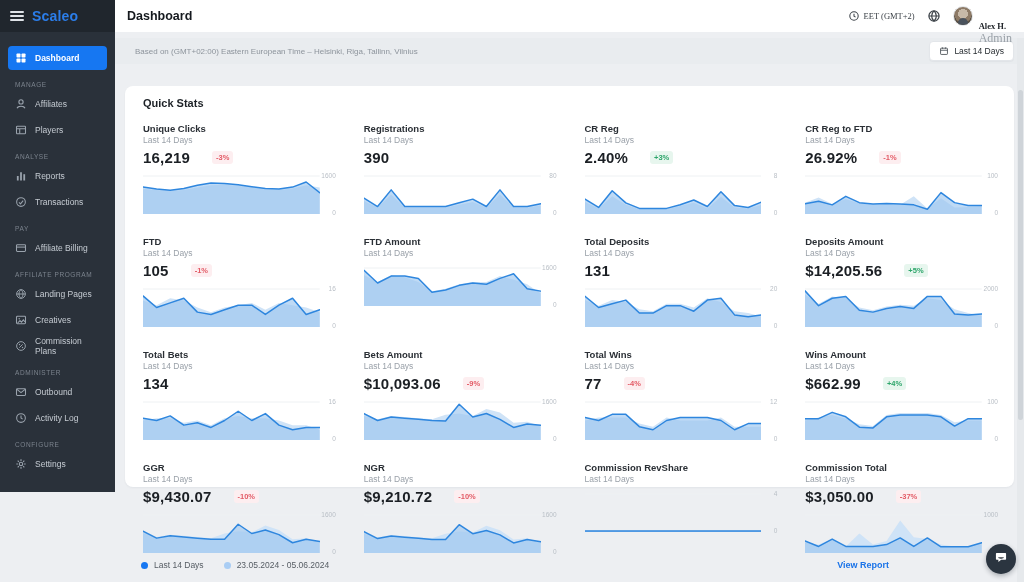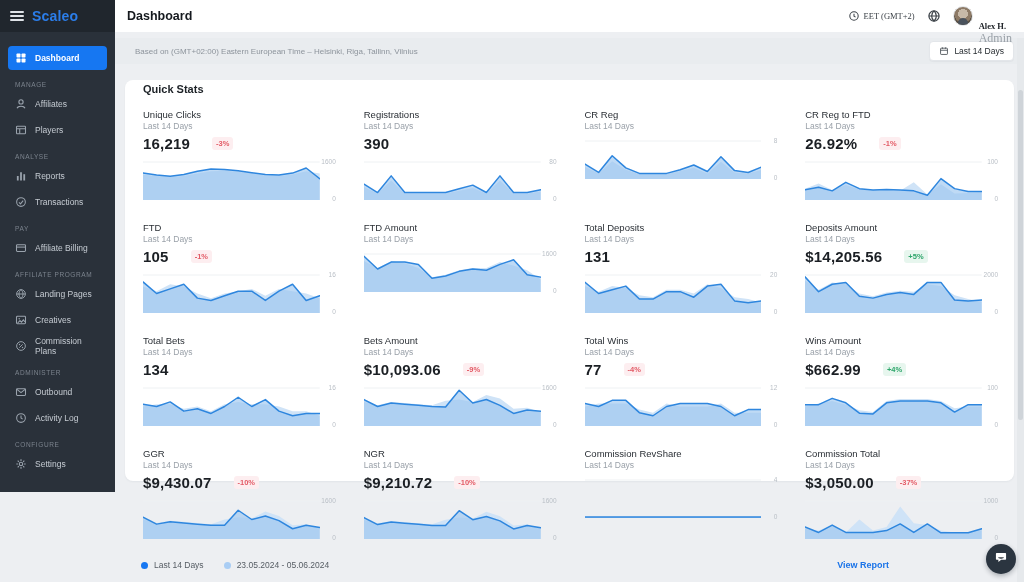--- a/index.html
+++ b/index.html
@@ -42,26 +42,26 @@
   
   .notice-row { position:absolute; left:115px; top:38px; width:909px; height:26px;
     display:flex; align-items:center; padding:0 10px 0 20px; background:#e9ecef; }
   .notice-text { font-size:8px; color:#8d949c; }
   .range-btn { margin-left:auto; background:#ffffff; border:1px solid #e3e6ea; border-radius:4px;
     height:20px; display:flex; align-items:center; gap:5px; padding:0 9px; font-size:8.5px; color:#272c31;
     cursor:pointer; box-shadow:0 1px 1px rgba(20,30,40,.04); }
   .range-btn .icn { color:#4b5258; }
 
   
-  .panel { position:absolute; left:125px; top:80px; width:889px; height:401px; background:#ffffff;
-    border-radius:8px; box-shadow:0 1px 2px rgba(25,35,50,.05); padding:3px 16px 30px 18px; }
+  .panel { position:absolute; left:125px; top:86px; width:889px; height:401px; background:#ffffff;
+    border-radius:8px; box-shadow:0 1px 2px rgba(25,35,50,.05); padding:11px 16px 30px 18px; }
   .panel-title { font-size:11px; font-weight:bold; color:#1c2126; }
   .grid { margin-top:14px; display:grid; grid-template-columns:repeat(4, 1fr); column-gap:28px; row-gap:22px; }
   .tile { min-width:0; }
-  .tile-title { font-size:9.5px; color:#2a2f35; font-weight:normal; }
+  .tile-title { font-size:9.5px; color:#2a2f35; font-weight:bold; }
   .tile-sub { font-size:8.5px; color:#9aa1a9; margin-top:1px; }
   .tile-value-row { display:flex; align-items:center; gap:22px; margin-top:3px; height:18px; }
   .tile-value { font-size:15px; font-weight:bold; color:#1b1f24; letter-spacing:.2px; }
   .badge { font-size:7.5px; font-weight:bold; border-radius:3px; padding:2px 4px; }
   .badge.down { color:#e35b66; background:#fdeef0; }
   .badge.up { color:#2da56a; background:#e7f6ee; }
   .chart-wrap { display:flex; margin-top:8px; height:40px; }
   .chart-plot { flex:1; min-width:0; height:40px; }
   .chart-plot svg { width:100%; height:100%; display:block; }
   .axis { width:16px; flex:0 0 16px; position:relative; }
@@ -308,20 +308,24 @@
           </div>
           <div class="axis">
             <span class="ax-max">80</span>
             <span class="ax-zero">0</span>
           </div>
         </div>
       </div>
       <div class="tile">
         <div class="tile-title">CR Reg</div>
         <div class="tile-sub">Last 14 Days</div>
+        <div class="tile-value-row">
+          <span class="tile-value">2.40%</span>
+          <span class="badge up">+3%</span>
+        </div>
         <div class="chart-wrap">
           <div class="chart-plot">
             <svg viewBox="0 0 100 40" preserveAspectRatio="none">
               <line x1="0" y1="2" x2="100" y2="2" stroke="#eef1f3" stroke-width="1" vector-effect="non-scaling-stroke"></line>
               <polygon points="0.00,27.90 7.69,34.38 15.38,22.35 23.08,30.68 30.77,35.30 38.46,35.30 46.15,35.30 53.85,32.06 61.54,28.82 69.23,34.38 76.92,22.81 84.62,33.45 92.31,34.38 100.00,30.68 100,40 0,40" fill="#cfe3f7"></polygon>
               <polygon points="0.00,25.13 7.69,33.45 15.38,16.80 23.08,28.82 30.77,34.38 38.46,34.38 46.15,34.38 53.85,30.68 61.54,26.05 69.23,32.52 76.92,17.73 84.62,31.60 92.31,33.45 100.00,27.90 100,40 0,40" fill="#9cc6ef" fill-opacity="0.65"></polygon>
               <polyline points="0.00,25.13 7.69,33.45 15.38,16.80 23.08,28.82 30.77,34.38 38.46,34.38 46.15,34.38 53.85,30.68 61.54,26.05 69.23,32.52 76.92,17.73 84.62,31.60 92.31,33.45 100.00,27.90" fill="none" stroke="#2e86de" stroke-width="1.5" stroke-linejoin="round" stroke-linecap="round" vector-effect="non-scaling-stroke"></polyline>
             </svg>
           </div>
           <div class="axis">

